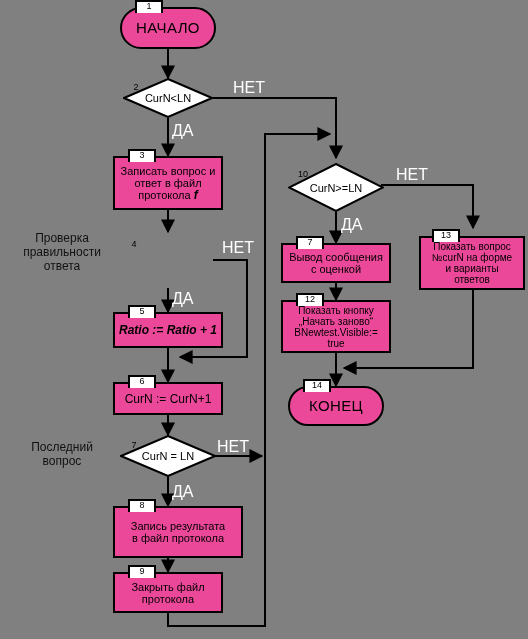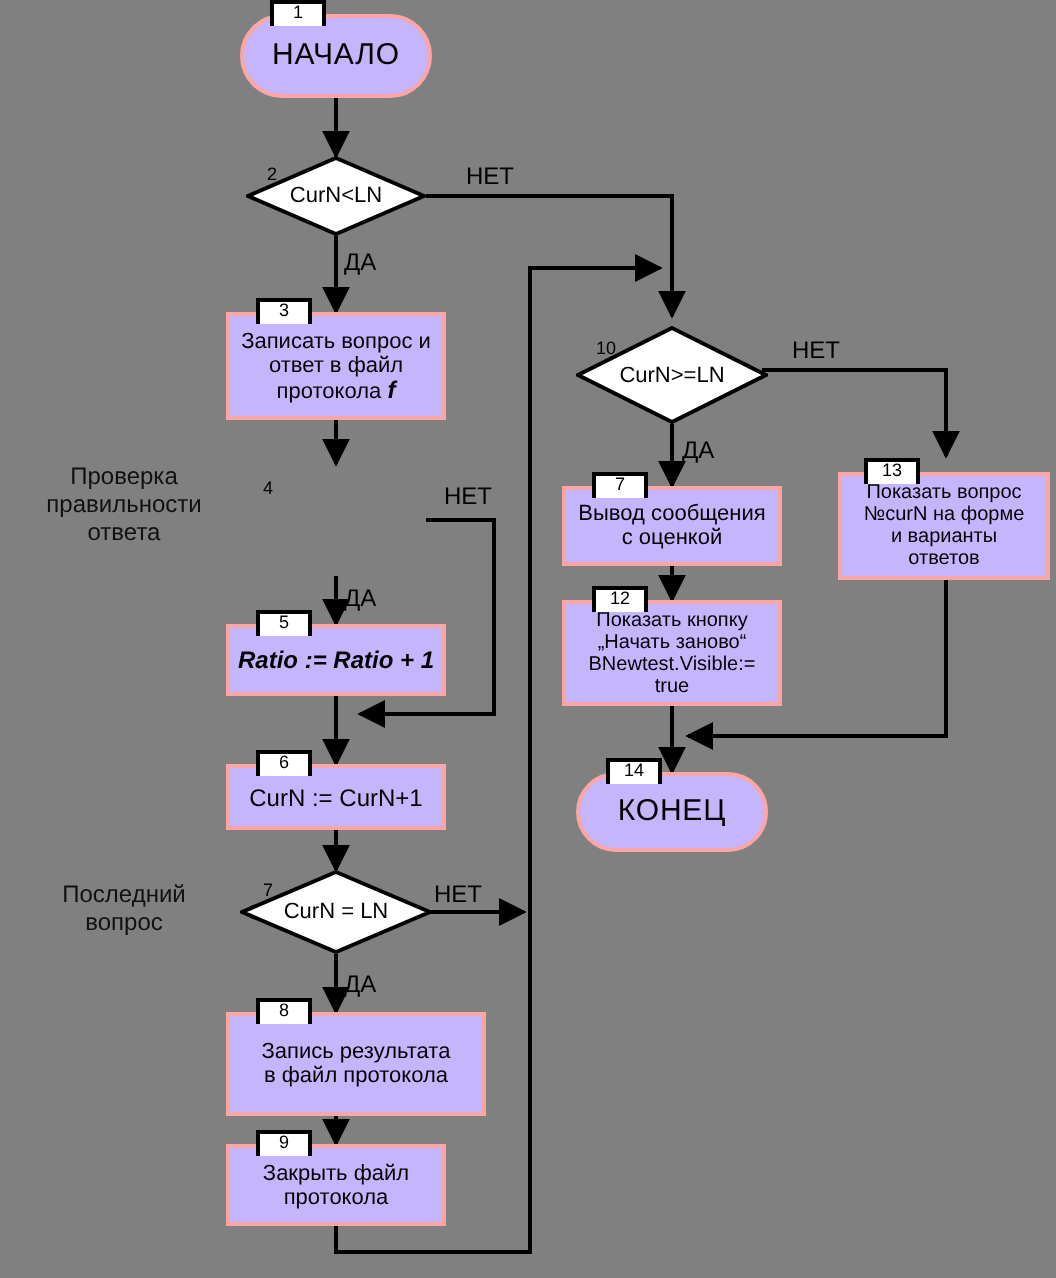--- a/index.html
+++ b/index.html
@@ -6,41 +6,41 @@
   body{
     width:528px;height:639px;
     background:#808080;
     font-family:"Liberation Sans", sans-serif;
     overflow:hidden;
     position:relative;
   }
   #stage{position:absolute;left:0;top:0;width:528px;height:639px;}
   svg#wires{position:absolute;left:0;top:0;width:528px;height:639px;}
 
-  .node{position:absolute;box-sizing:border-box;background:#c4b5fd;border:2px solid #fca5a5;
+  .node{position:absolute;box-sizing:border-box;background:#ec4899;border:2px solid #000000;
         display:flex;align-items:center;justify-content:center;text-align:center;
         font-size:11px;line-height:12px;color:#000;z-index:3;}
   .node .txt{padding:0 2px;width:100%;}
 
   .term{border-radius:26px;font-size:15px;letter-spacing:.4px;}
 
   .dia{background:transparent;border:none;}
   .dia svg{position:absolute;left:0;top:0;width:100%;height:100%;}
   .dia .txt{position:relative;z-index:2;}
 
   
   .tag{position:absolute;z-index:6;background:#ffffff;border:2px solid #000;
        border-bottom:none;height:11px;min-width:20px;padding:0 2px;
        font-size:9px;line-height:9px;text-align:center;color:#000;
        font-family:"Liberation Sans", sans-serif;}
   .tag.bare{border:none;background:transparent;}
 
   .sidelabel{position:absolute;z-index:4;color:#111;font-size:12px;line-height:14px;
              text-align:center;}
-  .edgelabel{position:absolute;z-index:4;color:#000000;font-size:12px;line-height:12px;}
+  .edgelabel{position:absolute;z-index:4;color:#ffffff;font-size:16px;line-height:12px;}
 
   .bi{font-weight:bold;font-style:italic;font-size:12px;}
 </style>
 </head>
 <body>
 
 <div id="stage">
 
   <svg id="wires" viewBox="0 0 528 639" xmlns="http://www.w3.org/2000/svg">
     <defs>

